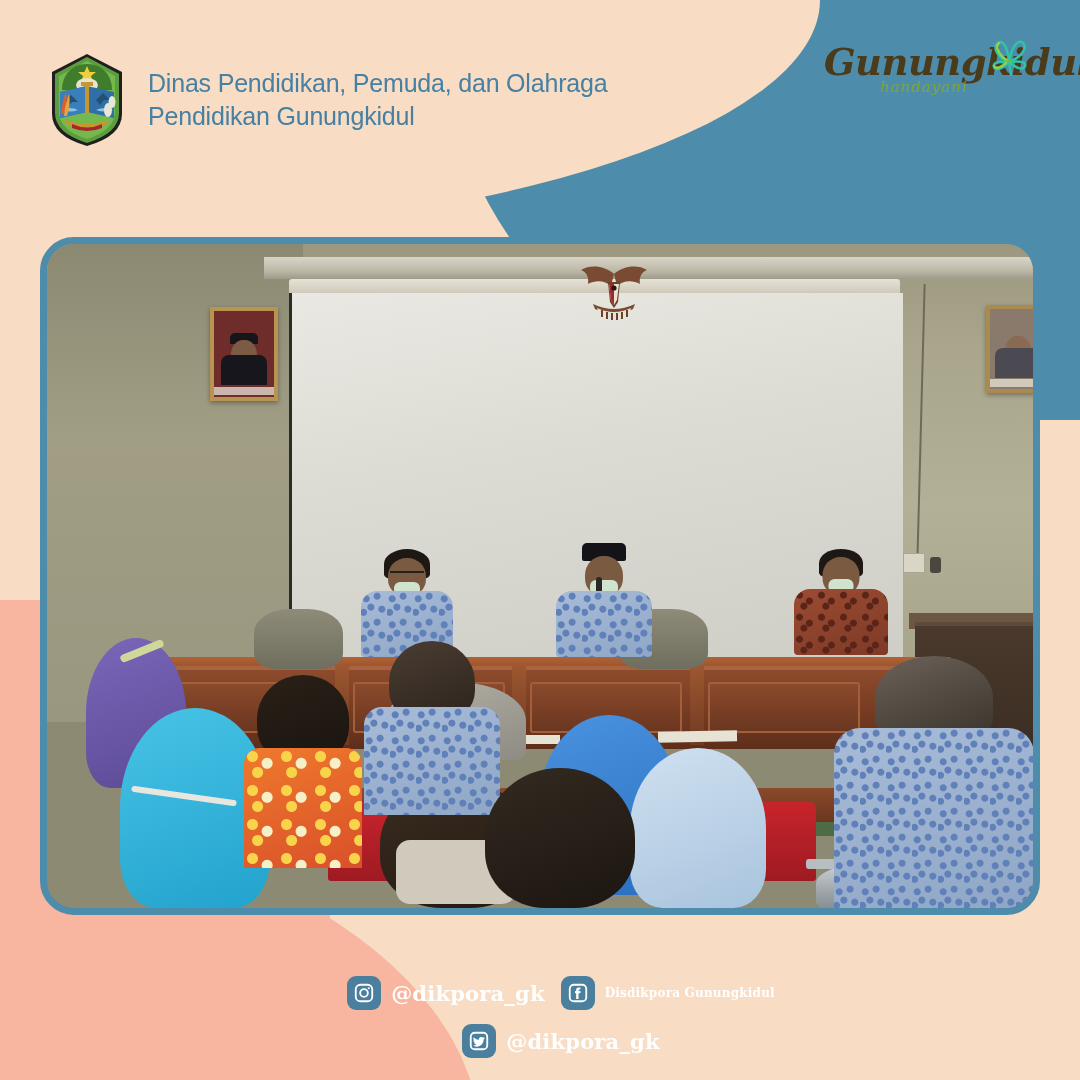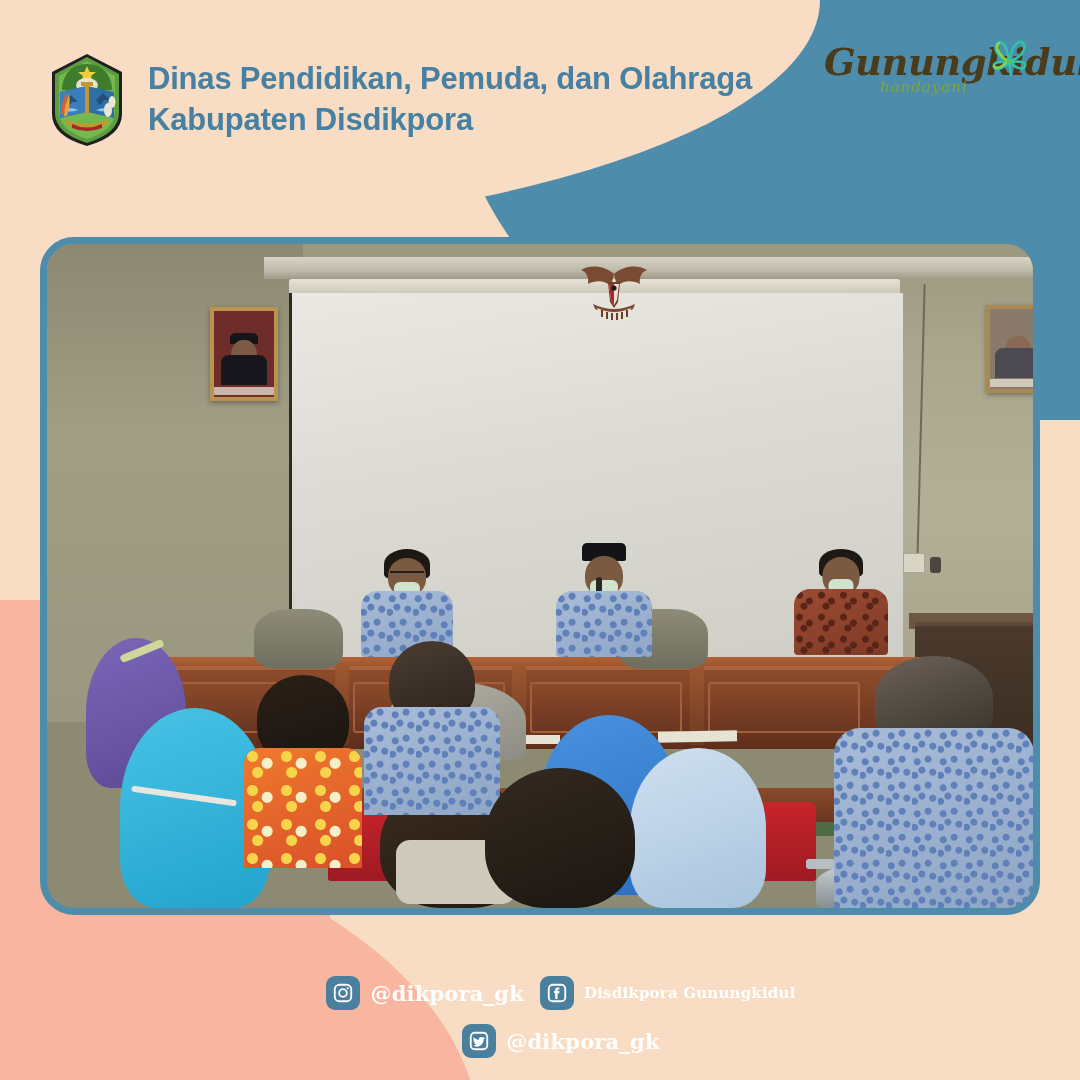--- a/index.html
+++ b/index.html
@@ -82,22 +82,22 @@
     top:52px;left:48px;
     display:flex;align-items:center;gap:22px;
     z-index:6;
   }
   .crest{
     width:78px;height:96px;
     position:relative;flex:0 0 auto;
   }
   .header-text{
     color:#4680a3;
-    font-weight:bold;
-    font-size:31px;
+    font-weight:normal;
+    font-size:25px;
     line-height:1.32;
     letter-spacing:-0.2px;
     white-space:nowrap;
   }
   .header-text div{display:block;}
 
   
   .brand{
     position:absolute;
     top:44px;right:36px;
@@ -347,21 +347,21 @@
     flex:0 0 auto;
   }
   .sm-label{
     color:#ffffff;
     font-family:"DejaVu Serif",serif;
     font-weight:bold;
     font-size:21px;
     letter-spacing:.2px;
     white-space:nowrap;
   }
-  .sm-label.small{font-size:15px;}
+  .sm-label.small{font-size:12px;}
   .url-pill{
     background:#4a7f9e;
     color:#fff;
     font-family:"DejaVu Serif",serif;
     font-size:22px;
     padding:7px 18px 9px;
     border-radius:9px;
     white-space:nowrap;
     letter-spacing:.2px;
   }
@@ -401,21 +401,21 @@
         <path d="M16 62 Q20 50 18 40 Q14 50 13 62 Z" fill="#d9622a"></path>
         <path d="M19 64 Q23 52 21 42 Q17 52 16 64 Z" fill="#e8a33c"></path>
         <ellipse cx="60" cy="58" rx="4" ry="7" fill="#e9e6d6"></ellipse>
         <ellipse cx="64" cy="50" rx="3.5" ry="6" fill="#e9e6d6"></ellipse>
         <path d="M18 68 Q39 76 60 68 L60 72 Q39 80 18 72 Z" fill="#c7972f"></path>
         <path d="M24 72 Q39 79 54 72 L54 76 Q39 82 24 76 Z" fill="#a8262a"></path>
       </svg>
     </div>
     <div class="header-text">
       <div>Dinas Pendidikan, Pemuda, dan Olahraga</div>
-      <div>Kabupaten Disdikpora</div>
+      <div>Pendidikan Gunungkidul</div>
     </div>
   </div>
 
   <div class="brand">
     <div class="brand-flourish">
       <svg viewBox="0 0 62 62" width="62" height="62">
         <g fill="none" stroke="#2fc4a8" stroke-width="2.6" stroke-linecap="round">
           <path d="M31 34 C20 30 14 20 20 15 C26 11 30 22 31 34 Z"></path>
           <path d="M31 34 C42 30 50 21 45 15 C39 10 33 22 31 34 Z"></path>
           <path d="M31 34 C25 40 18 44 16 39 C14 34 24 33 31 34 Z"></path>

